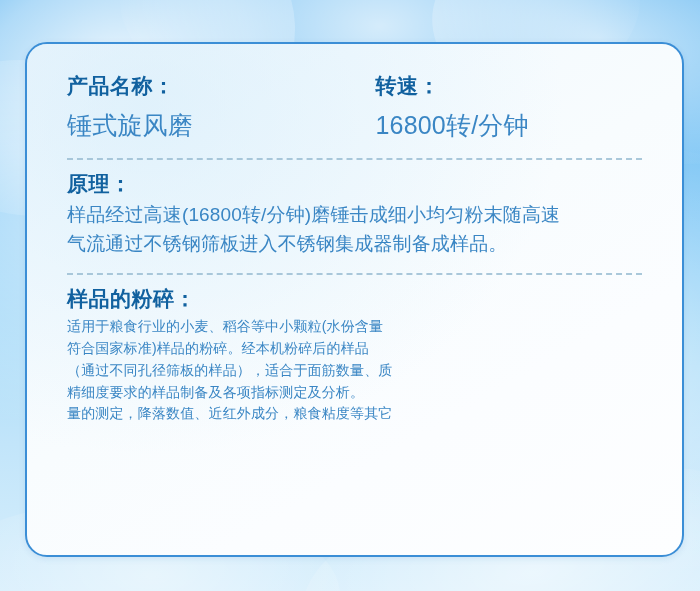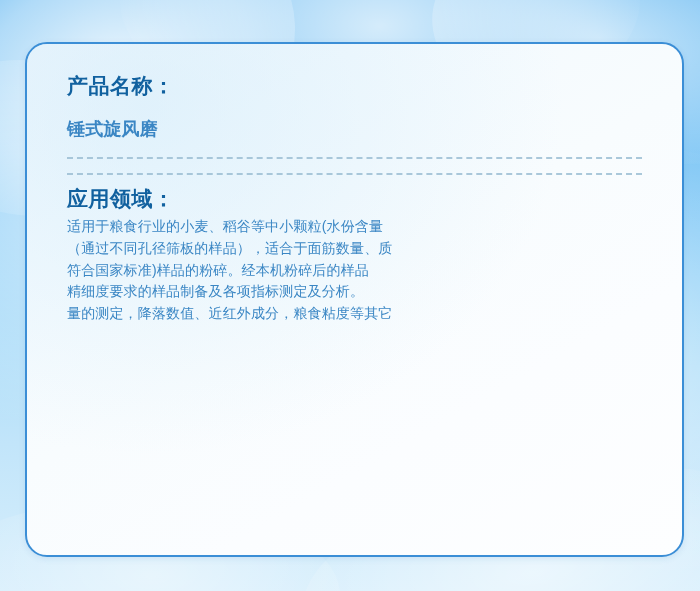--- a/index.html
+++ b/index.html
@@ -122,26 +122,25 @@
   .heading {
     color: #11619f;
     font-weight: bold;
     font-size: 21px;
     line-height: 1.38;
     letter-spacing: 0.5px;
     white-space: nowrap;
   }
   .value {
     color: #3a86c4;
-    font-size: 18px;
+    font-size: 25px;
     line-height: 1.5;
-    margin-top: 15px;
+    margin-top: 6px;
     letter-spacing: 0.2px;
     white-space: nowrap;
-    font-weight: bold;
   }
 
   .divider {
     height: 0;
     border-top: 2px dashed #9dbfd4;
     margin: 14px 12px 10px 12px;
     opacity: 0.85;
   }
 
   .section {
@@ -181,33 +180,44 @@
   <div id="info-card">
     <div class="card-inner-glow"></div>
 
     <div class="card-body">
 
       <div class="row-top">
         <div class="col col-1">
           <div class="heading">产品名称：</div>
           <div class="value">锤式旋风磨</div>
         </div>
+        <div class="col col-2">
+          <div class="heading">转速：</div>
+          <div class="value">16800转/分钟</div>
+        </div>
       </div>
 
       <div class="divider"></div>
 
+      <div class="section section-principle">
+        <div class="heading">原理：</div>
+        <div class="para">
+          <span class="line">样品经过高速(16800转/分钟)磨锤击成细小均匀粉末随高速</span>
+          <span class="line">气流通过不锈钢筛板进入不锈钢集成器制备成样品。</span>
+        </div>
+      </div>
 
       <div class="divider"></div>
 
       <div class="section section-apply">
-        <div class="heading">应用领域：</div>
+        <div class="heading">样品的粉碎：</div>
         <div class="para">
           <span class="line">适用于粮食行业的小麦、稻谷等中小颗粒(水份含量</span>
+          <span class="line">符合国家标准)样品的粉碎。经本机粉碎后的样品</span>
           <span class="line">（通过不同孔径筛板的样品），适合于面筋数量、质</span>
-          <span class="line">符合国家标准)样品的粉碎。经本机粉碎后的样品</span>
           <span class="line">精细度要求的样品制备及各项指标测定及分析。</span>
           <span class="line">量的测定，降落数值、近红外成分，粮食粘度等其它</span>
         </div>
       </div>
 
     </div>
   </div>
 
 </div>
 

